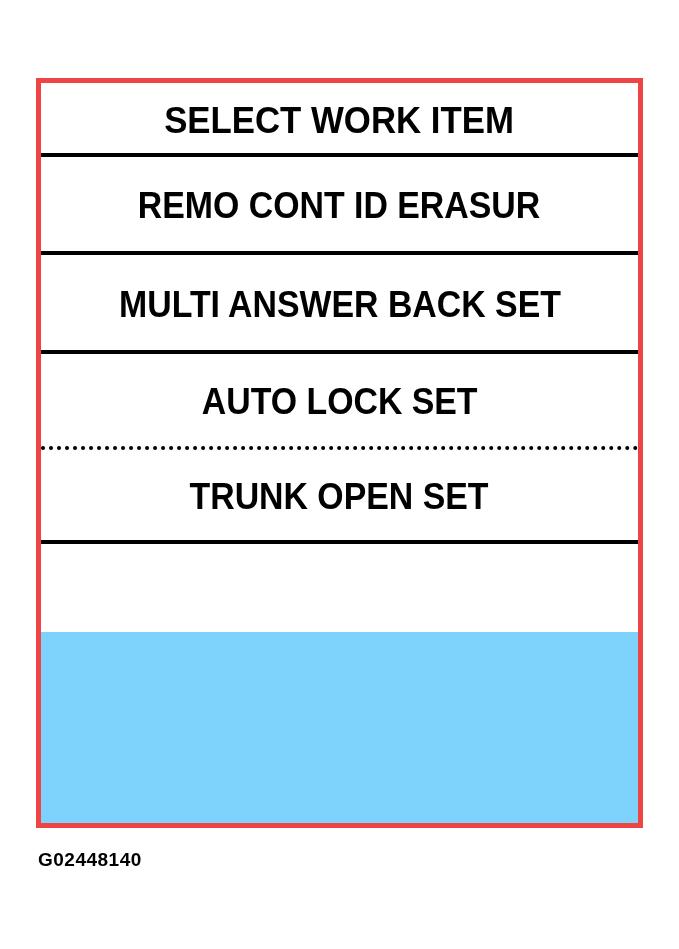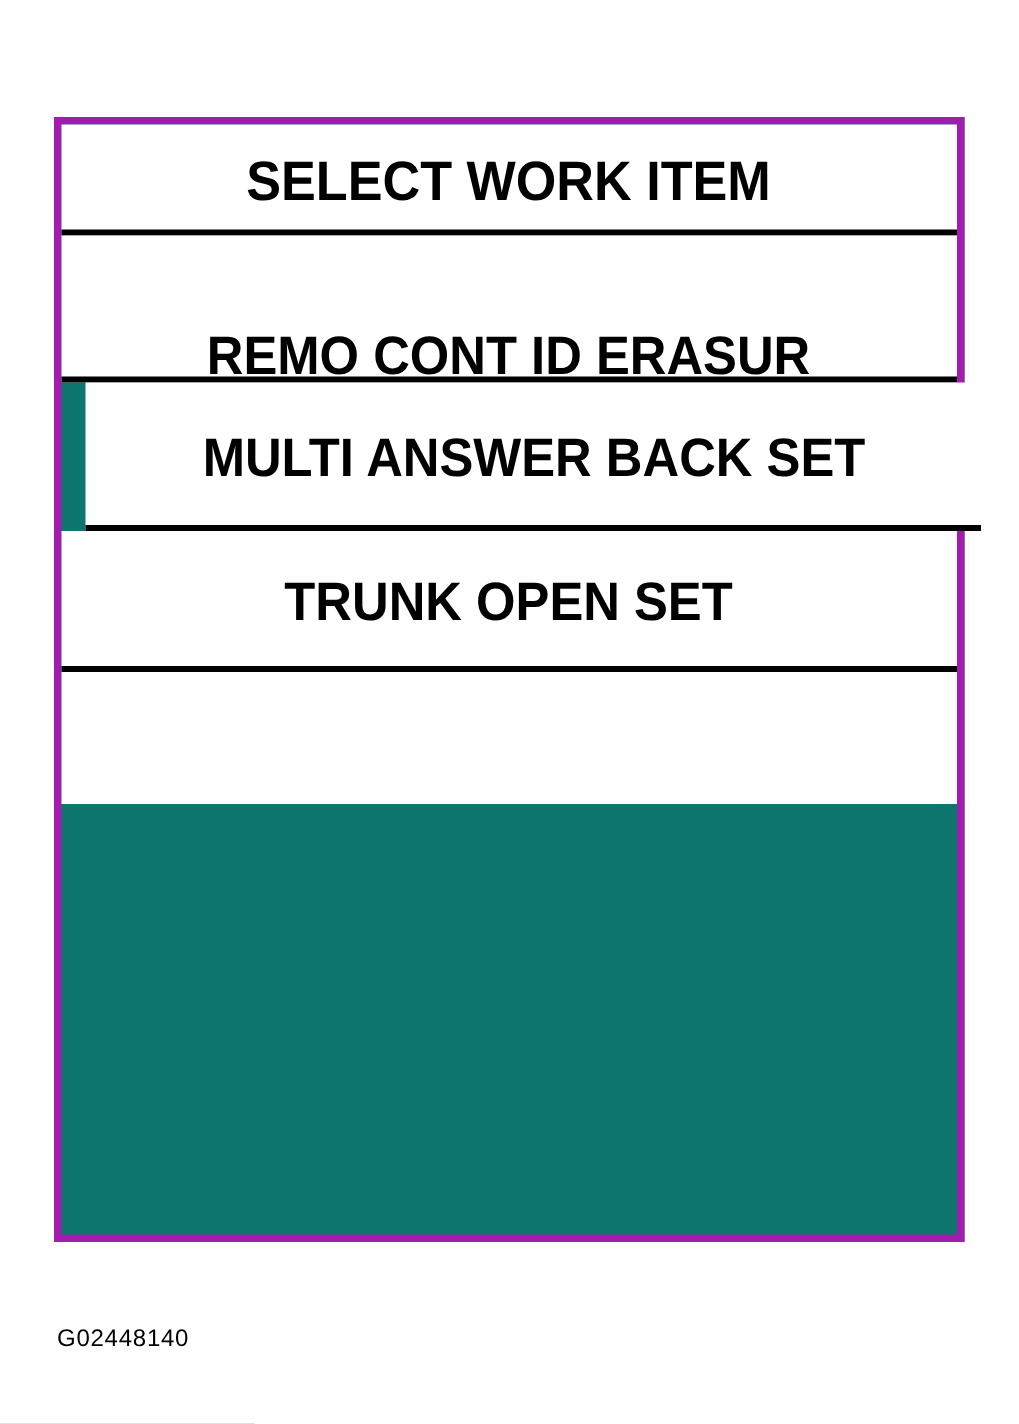--- a/index.html
+++ b/index.html
@@ -25,22 +25,22 @@
   }
 
   
   #menu-panel {
     position: absolute;
     left: 36px;
     top: 78px;
     width: 607px;
     height: 750px;
     box-sizing: border-box;
-    border: 5px solid #a21caf;
-    background: #0f766e;
+    border: 5px solid #ef4444;
+    background: #7dd3fc;
     display: flex;
     flex-direction: column;
   }
 
   .menu-row {
     position: relative;
     box-sizing: border-box;
     background: #ffffff;
     display: flex;
     align-items: center;
@@ -75,36 +75,36 @@
   .sep-dotted {
     border-bottom: 4px dotted #000000;
   }
   .sep-none {
     border-bottom: 0 none transparent;
   }
 
   
   .h-header  { height: 74px; }
   .h-r1      { height: 93px; }
-  .h-r2      { height: 98px; align-items: flex-end; }
-  .h-r3      { height: 99px; margin-left: 16px; }
+  .h-r2      { height: 98px; }
+  .h-r3      { height: 99px; }
   .h-r4      { height: 96px; }
   .h-r5      { height: 98px; }
   .h-r6      { height: 94px; justify-content: center; }
   .h-r7      { height: 88px; }
 
   .fs-48 { font-size: 37px; }
   .fs-44 { font-size: 36px; }
 
   #caption {
     position: absolute;
     left: 38px;
-    top: 884px;
-    font-size: 16px;
-    font-weight: normal;
+    top: 849px;
+    font-size: 19px;
+    font-weight: bold;
     color: #000000;
     letter-spacing: 0.5px;
     white-space: nowrap;
   }
 </style>
 </head>
 <body>
 
 <div id="screen">
 
@@ -119,20 +119,24 @@
     <div class="menu-row h-r2">
       <span class="row-label fs-44">REMO CONT ID ERASUR</span>
       <span class="sep sep-solid"></span>
     </div>
 
     <div class="menu-row h-r3">
       <span class="row-label fs-44">MULTI ANSWER BACK SET</span>
       <span class="sep sep-solid"></span>
     </div>
 
+    <div class="menu-row h-r4">
+      <span class="row-label fs-44">AUTO LOCK SET</span>
+      <span class="sep sep-dotted"></span>
+    </div>
 
 
     <div class="menu-row h-r6">
       <span class="row-label fs-44">TRUNK OPEN SET</span>
       <span class="sep sep-solid"></span>
     </div>
 
     <div class="menu-row h-r7">
       <span class="row-label fs-44"></span>
       <span class="sep sep-none"></span>

